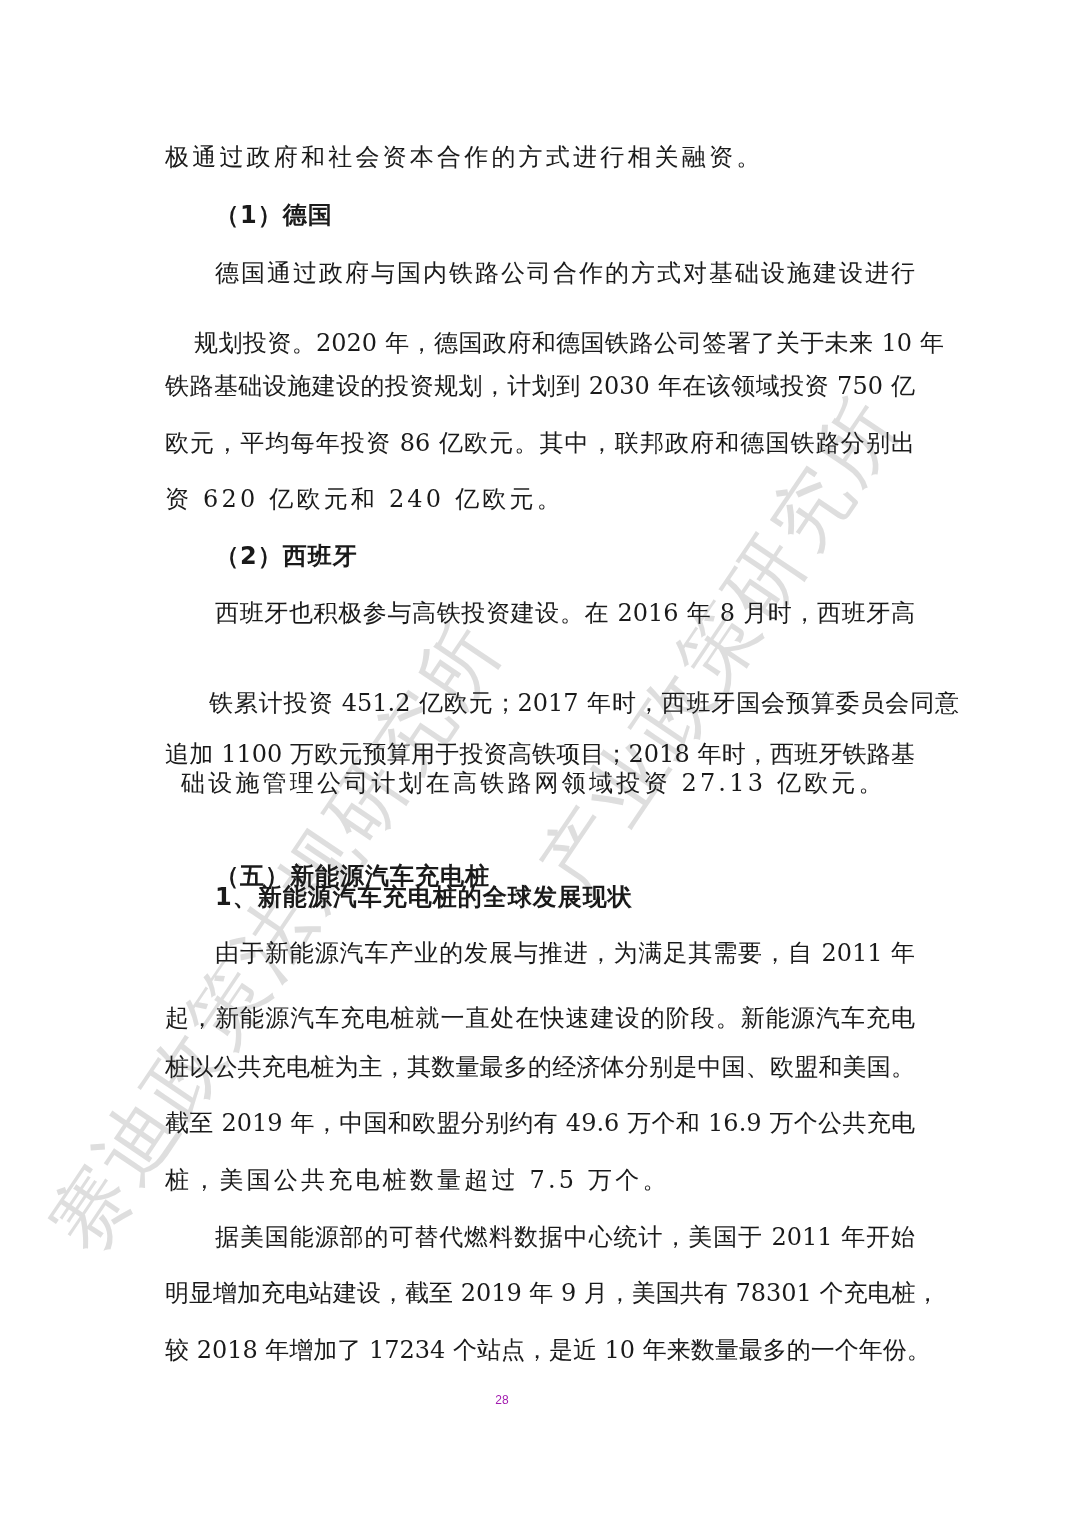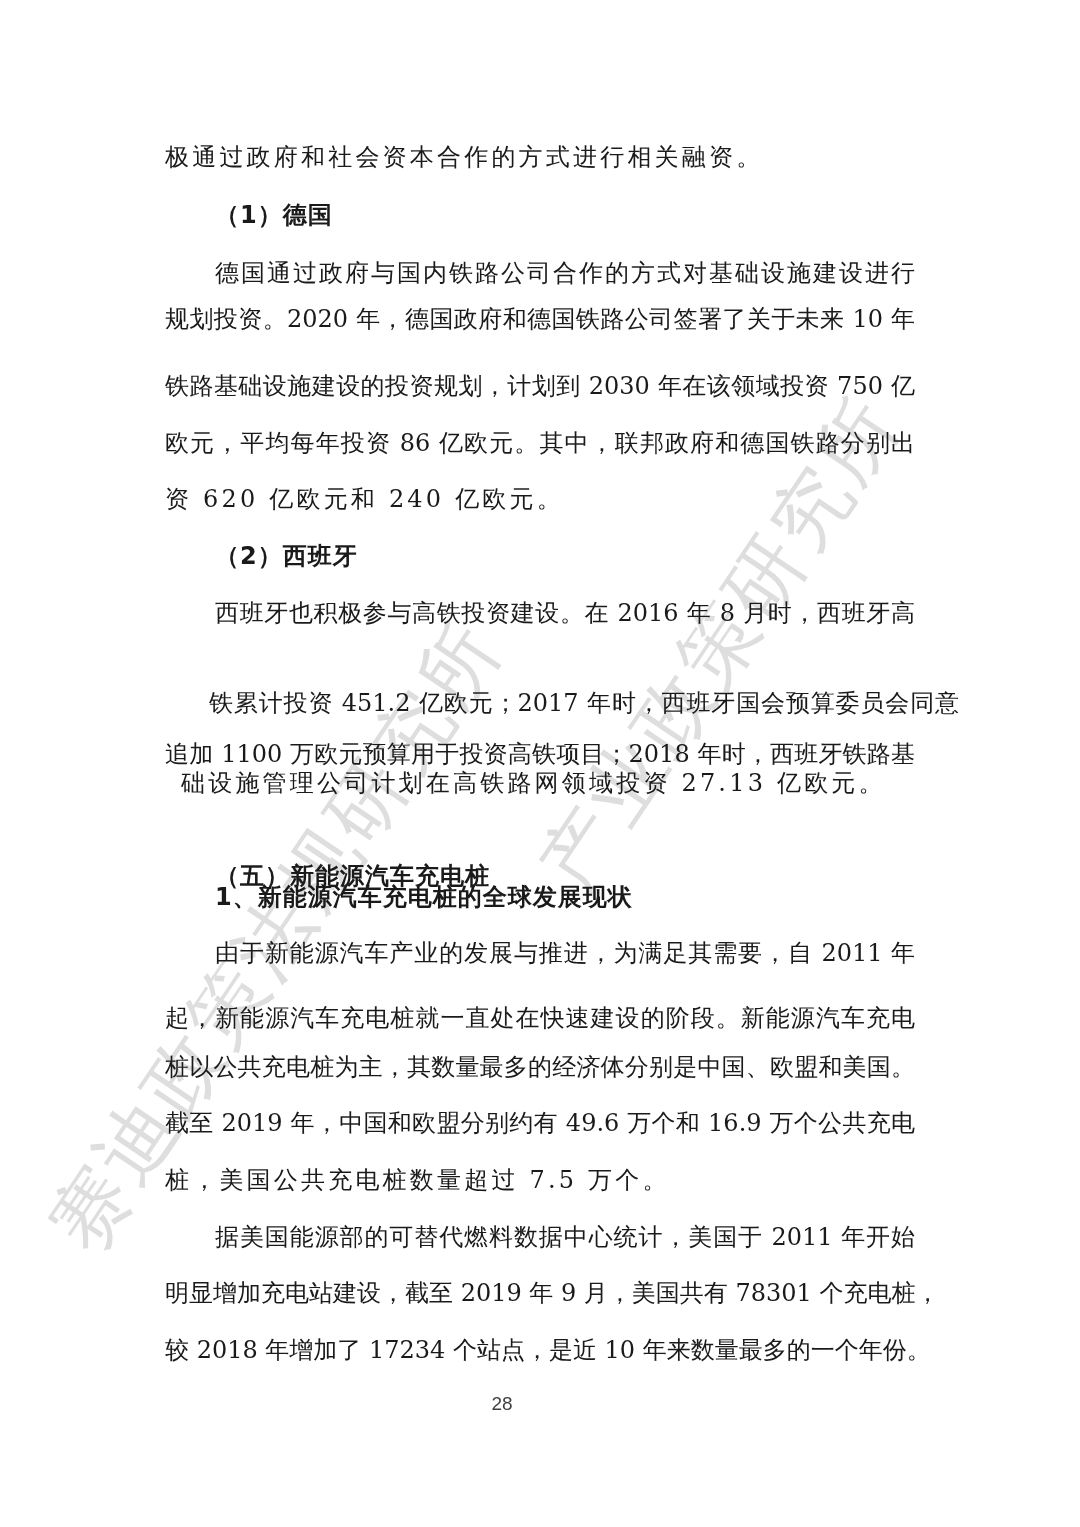--- a/index.html
+++ b/index.html
@@ -13,41 +13,41 @@
     position: absolute; left: 165px; width: 750px;
     font-size: 24px; line-height: 30px; white-space: nowrap;
     letter-spacing: 3.2px;
   }
   .indent { left: 215px; width: 700px; }
   .heading { font-family: "DejaVu Sans", "Liberation Sans", sans-serif; font-weight: bold; letter-spacing: 1px; }
   .sub-heading { left: 215px; }
   .justify { text-align: justify; text-align-last: justify; letter-spacing: 0; }
   .page-number {
     position: absolute; left: 0; width: 1004px; top: 1393px; text-align: center;
-    font-family: "Liberation Sans", "DejaVu Sans", sans-serif; font-size: 19px; color: #404040;
+    font-family: "Liberation Sans", "DejaVu Sans", sans-serif; font-size: 12px; color: #a21caf;
   }
   .watermark {
     position: absolute; color: rgba(160,160,160,0.35);
     font-family: "DejaVu Serif", serif; font-size: 78px; white-space: nowrap;
     transform-origin: left center; pointer-events: none; letter-spacing: 4px;
   }
 </style>
 </head>
 <body>
 
 <div class="page">
 
   <div class="watermark" style="left:70px; top:1190px; transform: rotate(-56deg);">赛迪政策法规研究所</div>
   <div class="watermark" style="left:560px; top:830px; transform: rotate(-56deg);">产业政策研究所</div>
 
   <div class="line" style="top:142px;">极通过政府和社会资本合作的方式进行相关融资。</div>
   <div class="line heading sub-heading" style="top:200px;">（1）德国</div>
 
   <div class="line indent justify" style="top:258px;">德国通过政府与国内铁路公司合作的方式对基础设施建设进行</div>
-  <div class="line justify" style="top:304px;">规划投资。2020 年，德国政府和德国铁路公司签署了关于未来 10 年</div>
+  <div class="line justify" style="top:328px;margin-left:29px;">规划投资。2020 年，德国政府和德国铁路公司签署了关于未来 10 年</div>
   <div class="line justify" style="top:371px;">铁路基础设施建设的投资规划，计划到 2030 年在该领域投资 750 亿</div>
   <div class="line justify" style="top:428px;">欧元，平均每年投资 86 亿欧元。其中，联邦政府和德国铁路分别出</div>
   <div class="line" style="top:484px;">资 620 亿欧元和 240 亿欧元。</div>
 
   <div class="line heading sub-heading" style="top:541px;">（2）西班牙</div>
 
   <div class="line indent justify" style="top:598px;">西班牙也积极参与高铁投资建设。在 2016 年 8 月时，西班牙高</div>
   <div class="line justify" style="top:688px;margin-left:44px;">铁累计投资 451.2 亿欧元；2017 年时，西班牙国会预算委员会同意</div>
   <div class="line justify" style="top:711px;margin-top:28px;">追加 1100 万欧元预算用于投资高铁项目；2018 年时，西班牙铁路基</div>
   <div class="line" style="top:768px;margin-left:16px;">础设施管理公司计划在高铁路网领域投资 27.13 亿欧元。</div>

